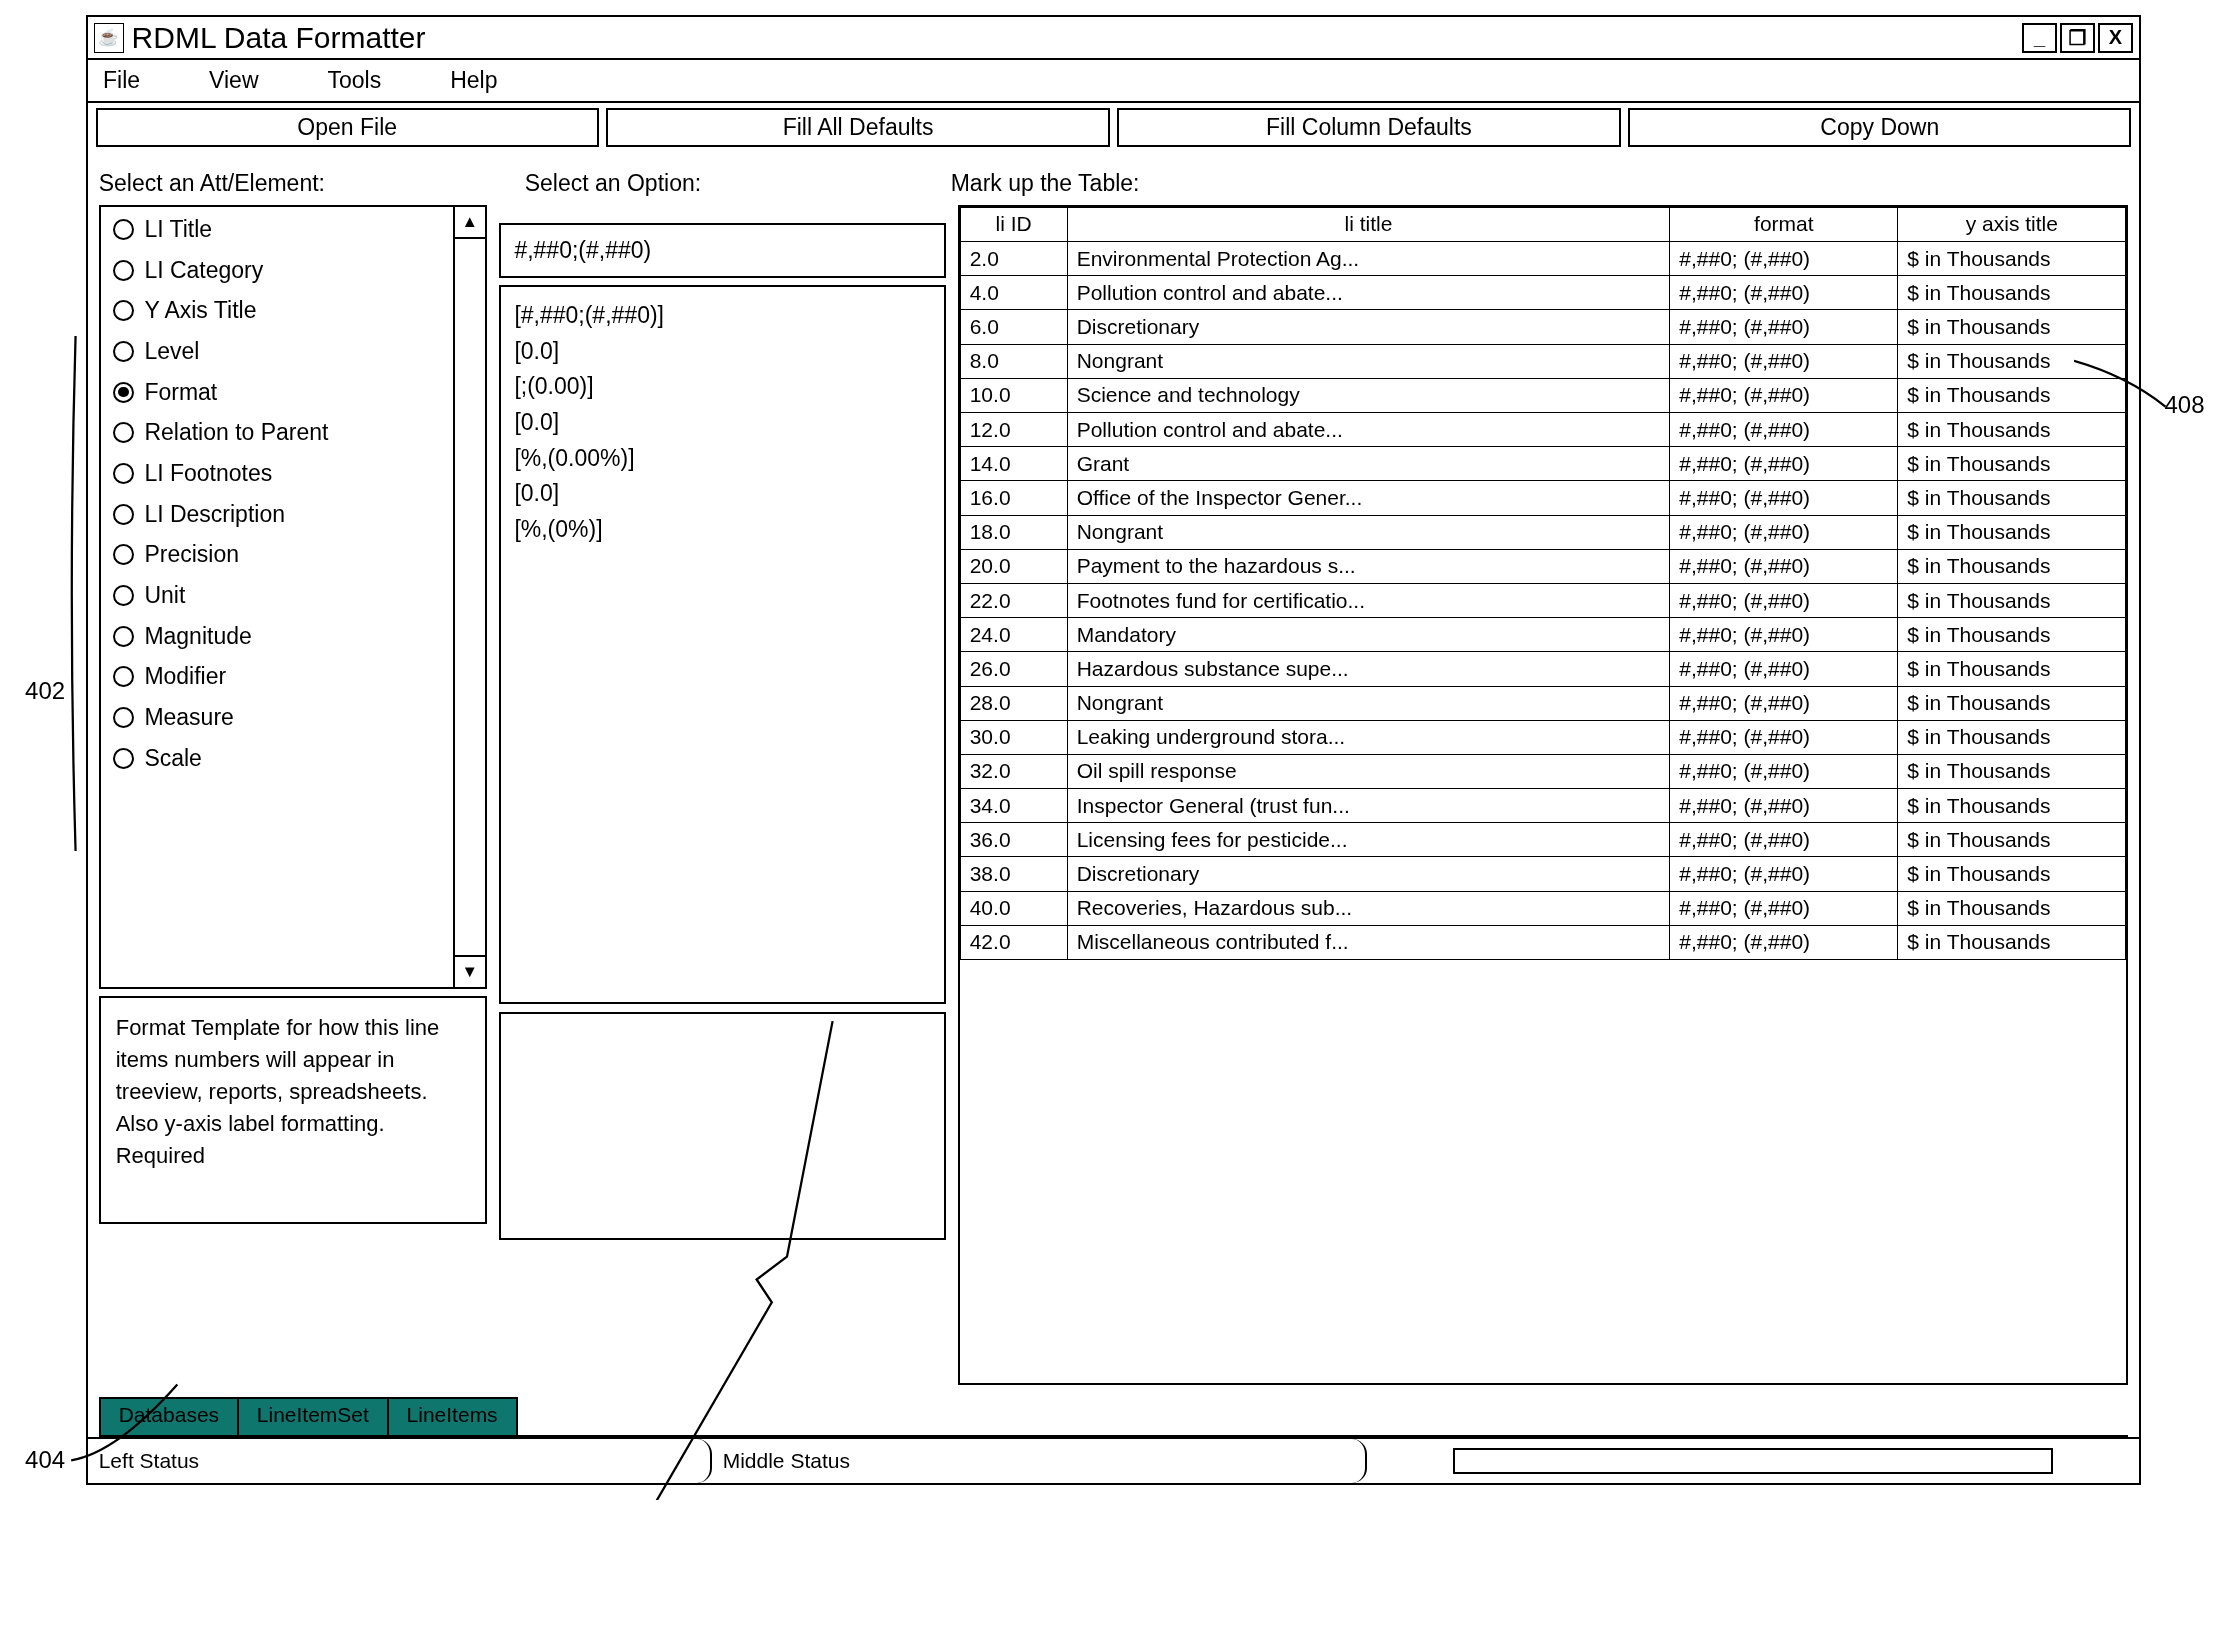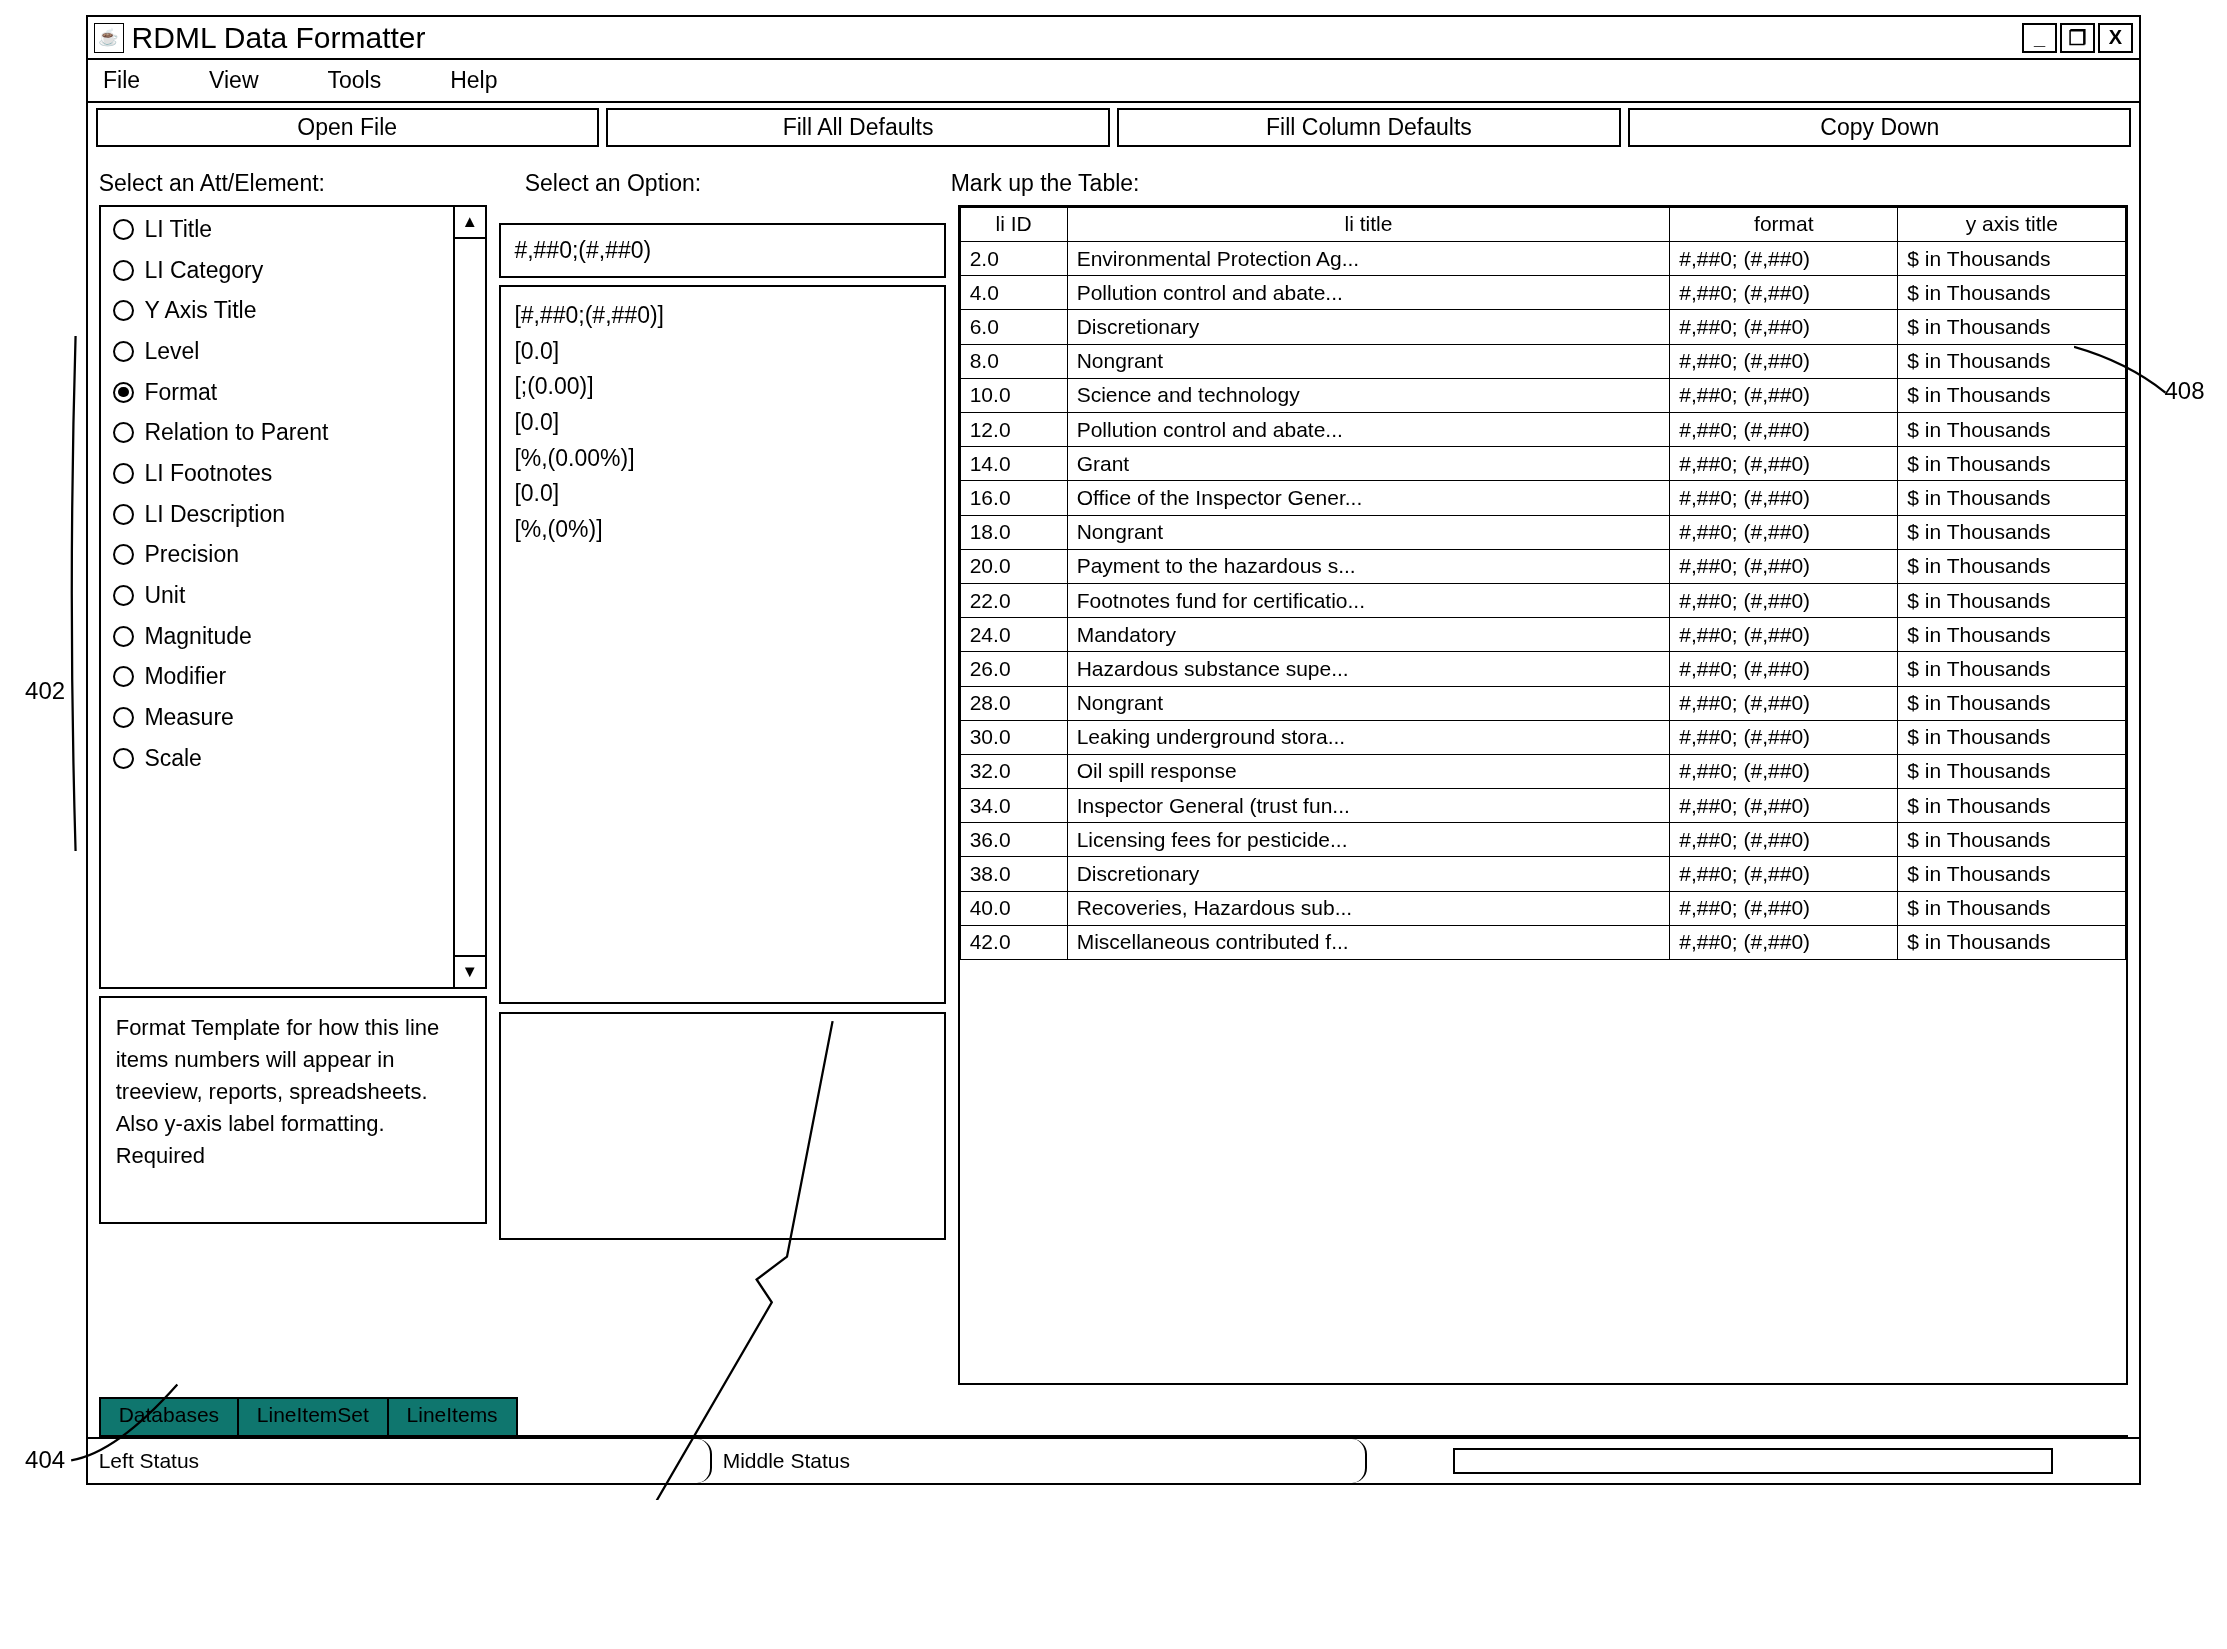--- a/index.html
+++ b/index.html
@@ -533,21 +533,21 @@
   <svg width="152" height="91" style="position:absolute; left:46px; top:-69px;" viewBox="0 0 200 120">
     <path d="M0 110 Q60 100 140 10" stroke="#000" stroke-width="3" fill="none"></path>
   </svg>
 </div>
 <div class="callout" style="left:594px; top:1523px;">
   <span>406</span>
   <svg width="228" height="533" style="position:absolute; left:23px; top:-525px;" viewBox="0 0 300 700">
     <path d="M0 690 L180 380 L160 350 L200 320 L260 10" stroke="#000" stroke-width="3" fill="none"></path>
   </svg>
 </div>
-<div class="callout" style="left:2147px; top:362px;">
+<div class="callout" style="left:2147px; top:376px;">
   <span>408</span>
   <svg width="99" height="69" style="position:absolute; left:-91px; top:-38px;" viewBox="0 0 130 90">
     <path d="M0 10 Q70 30 120 70" stroke="#000" stroke-width="3" fill="none"></path>
   </svg>
 </div>
 <div class="callout" style="left:2055px; top:1515px;">
   <svg width="84" height="38" style="position:absolute; left:-76px; top:-15px;" viewBox="0 0 110 50">
     <path d="M0 5 L90 40" stroke="#000" stroke-width="3" fill="none"></path>
     <path d="M0 5 L12 0 M0 5 L10 14" stroke="#000" stroke-width="3" fill="none"></path>
   </svg>

